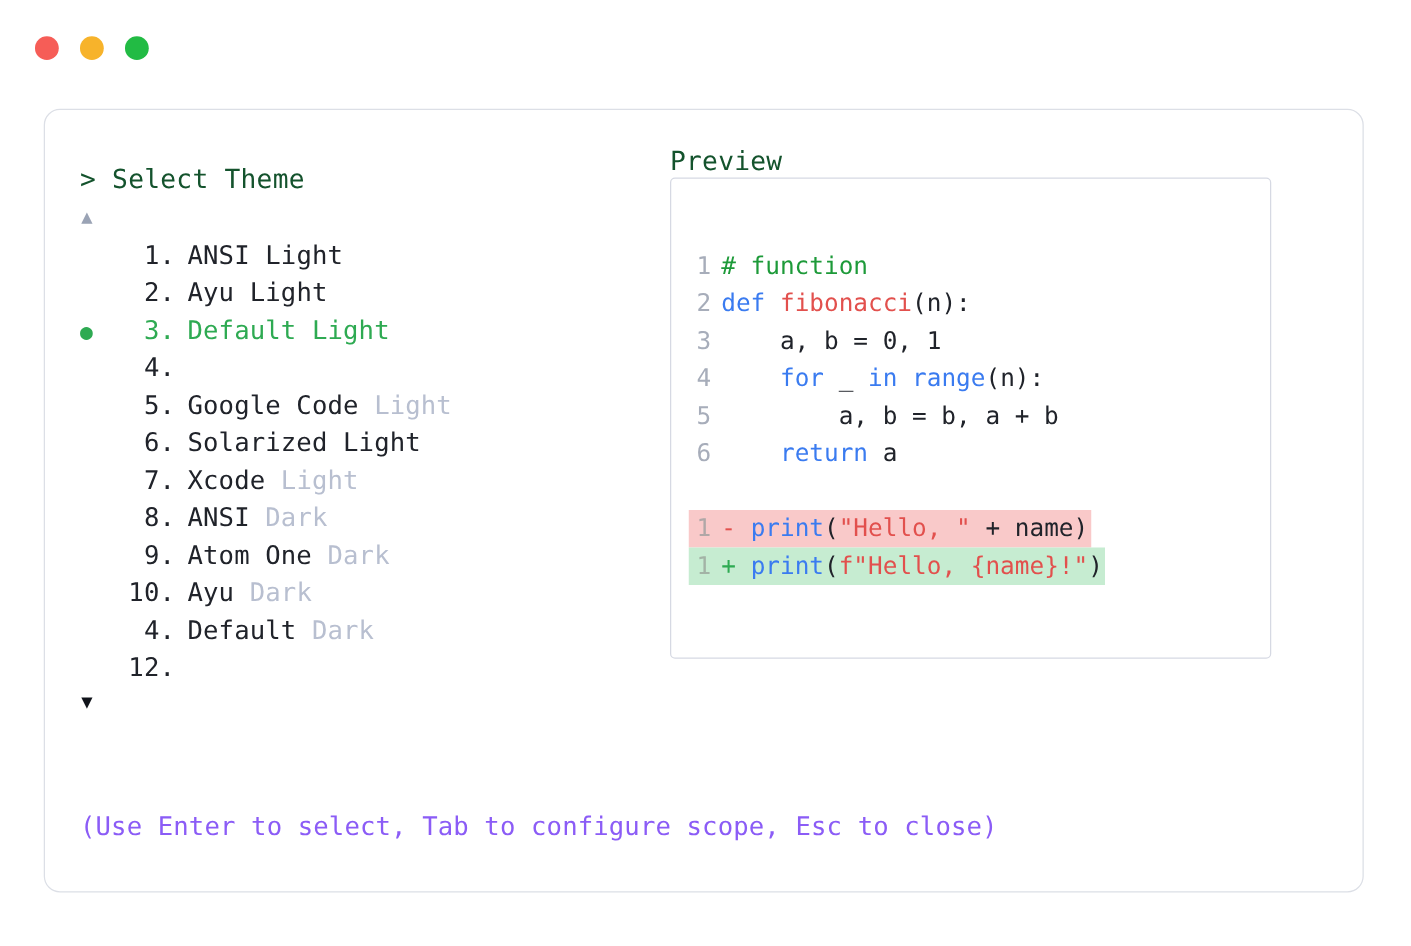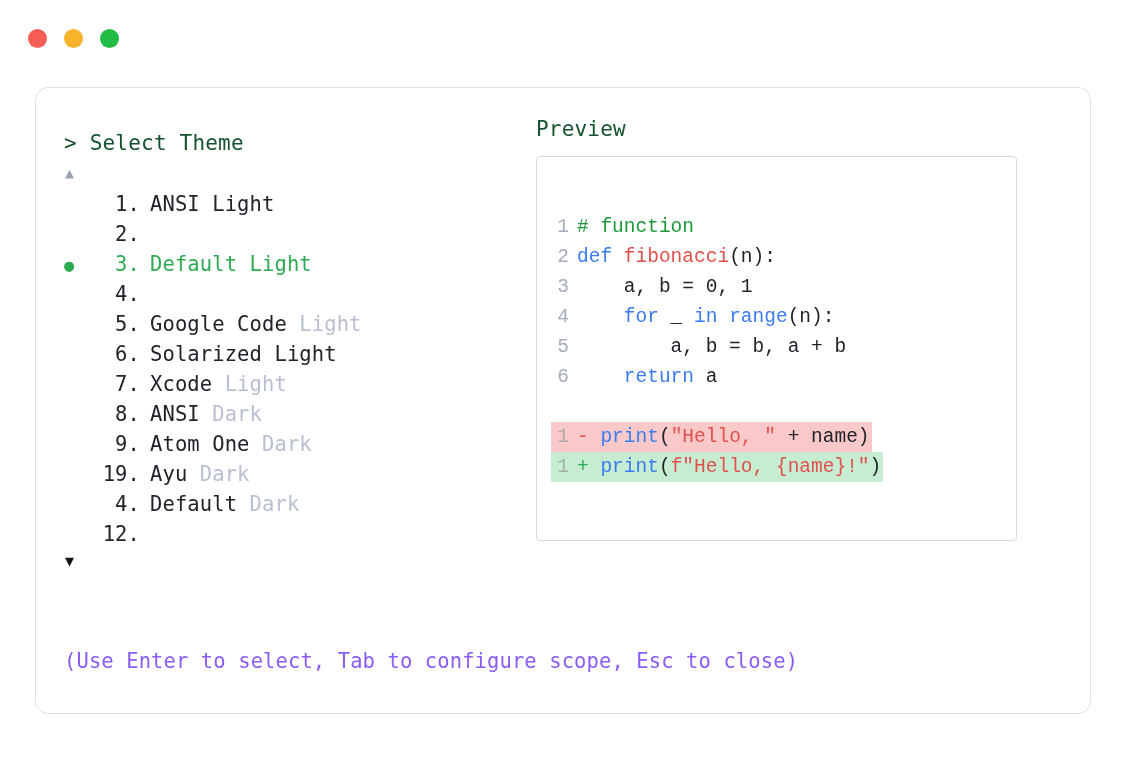--- a/index.html
+++ b/index.html
@@ -122,30 +122,28 @@
   }
   .theme-row.selected .num-cell,
   .theme-row.selected .name-cell { color: #2eaa52; }
   .suffix-dim  { color: #b8bfd0; }
   .suffix-dark { color: #20232a; }
   .theme-row.selected .suffix-dim,
   .theme-row.selected .suffix-dark { color: #2eaa52; }
 
   
   .preview-box {
-    margin-top: 14px;
     width: 481px;
     height: 385px;
     box-sizing: border-box;
     border: 1.5px solid #d6d9e3;
     border-radius: 4px;
     background: #ffffff;
     position: relative;
     overflow: hidden;
-    font-family: Liberation Mono, monospace;
   }
   .code {
     position: absolute;
     left: 14px;
     top: 55px;
     right: 0;
     font-size: 19.5px;
     line-height: 30px;
     white-space: pre;
   }
@@ -202,29 +200,29 @@
 </div>
 
 <div class="card">
   <div class="columns">
 
     <div class="col-left">
       <div class="heading">&gt; Select Theme</div>
       <div class="arrow arrow-up">▲</div>
       <div class="theme-list" id="theme-list">
           <div class="theme-row"><span class="bullet-cell"></span><span class="num-cell">1.</span><span class="name-cell"><span>ANSI</span> <span class="suffix-dark">Light</span></span></div>
-          <div class="theme-row"><span class="bullet-cell"></span><span class="num-cell">2.</span></div>
+          <div class="theme-row"><span class="bullet-cell"></span><span class="num-cell">2.</span><span class="name-cell"><span>Ayu</span> <span class="suffix-dark">Light</span></span></div>
           <div class="theme-row selected"><span class="bullet-cell">●</span><span class="num-cell">3.</span><span class="name-cell"><span>Default</span> <span class="suffix-dark">Light</span></span></div>
           <div class="theme-row"><span class="bullet-cell"></span><span class="num-cell">4.</span></div>
           <div class="theme-row"><span class="bullet-cell"></span><span class="num-cell">5.</span><span class="name-cell"><span>Google Code</span> <span class="suffix-dim">Light</span></span></div>
           <div class="theme-row"><span class="bullet-cell"></span><span class="num-cell">6.</span><span class="name-cell"><span>Solarized</span> <span class="suffix-dark">Light</span></span></div>
           <div class="theme-row"><span class="bullet-cell"></span><span class="num-cell">7.</span><span class="name-cell"><span>Xcode</span> <span class="suffix-dim">Light</span></span></div>
           <div class="theme-row"><span class="bullet-cell"></span><span class="num-cell">8.</span><span class="name-cell"><span>ANSI</span> <span class="suffix-dim">Dark</span></span></div>
           <div class="theme-row"><span class="bullet-cell"></span><span class="num-cell">9.</span><span class="name-cell"><span>Atom One</span> <span class="suffix-dim">Dark</span></span></div>
-          <div class="theme-row"><span class="bullet-cell"></span><span class="num-cell">19.</span><span class="name-cell"><span>Ayu</span> <span class="suffix-dim">Dark</span></span></div>
+          <div class="theme-row"><span class="bullet-cell"></span><span class="num-cell">10.</span><span class="name-cell"><span>Ayu</span> <span class="suffix-dim">Dark</span></span></div>
           <div class="theme-row"><span class="bullet-cell"></span><span class="num-cell">4.</span><span class="name-cell"><span>Default</span> <span class="suffix-dim">Dark</span></span></div>
           <div class="theme-row"><span class="bullet-cell"></span><span class="num-cell">12.</span></div>
         </div>
       <div class="arrow arrow-down">▼</div>
     </div>
 
     <div class="col-right">
       <div class="heading">Preview</div>
       <div class="preview-box">
         <div class="code" id="code-block"><div class="code-line"><span class="ln">1</span><span class="tok-comment"># function</span></div><div class="code-line"><span class="ln">2</span><span class="tok-kw">def </span><span class="tok-fn">fibonacci</span><span class="tok-plain">(n):</span></div><div class="code-line"><span class="ln">3</span><span class="tok-plain">    a, b = 0, 1</span></div><div class="code-line"><span class="ln">4</span><span class="tok-plain">    </span><span class="tok-kw">for</span><span class="tok-plain"> _ </span><span class="tok-kw">in</span><span class="tok-plain"> </span><span class="tok-kw">range</span><span class="tok-plain">(n):</span></div><div class="code-line"><span class="ln">5</span><span class="tok-plain">        a, b = b, a + b</span></div><div class="code-line"><span class="ln">6</span><span class="tok-plain">    </span><span class="tok-kw">return</span><span class="tok-plain"> a</span></div><div class="blank-line"></div><div class="code-line"><span class="diff diff-del"><span class="ln">1</span><span class="sign-del">-</span> <span class="tok-kw">print</span><span class="tok-plain">(</span><span class="tok-str">"Hello, "</span><span class="tok-plain"> + name)</span></span></div><div class="code-line"><span class="diff diff-add"><span class="ln">1</span><span class="sign-add">+</span> <span class="tok-kw">print</span><span class="tok-plain">(</span><span class="tok-str">f"Hello, {name}!"</span><span class="tok-plain">)</span></span></div></div>

